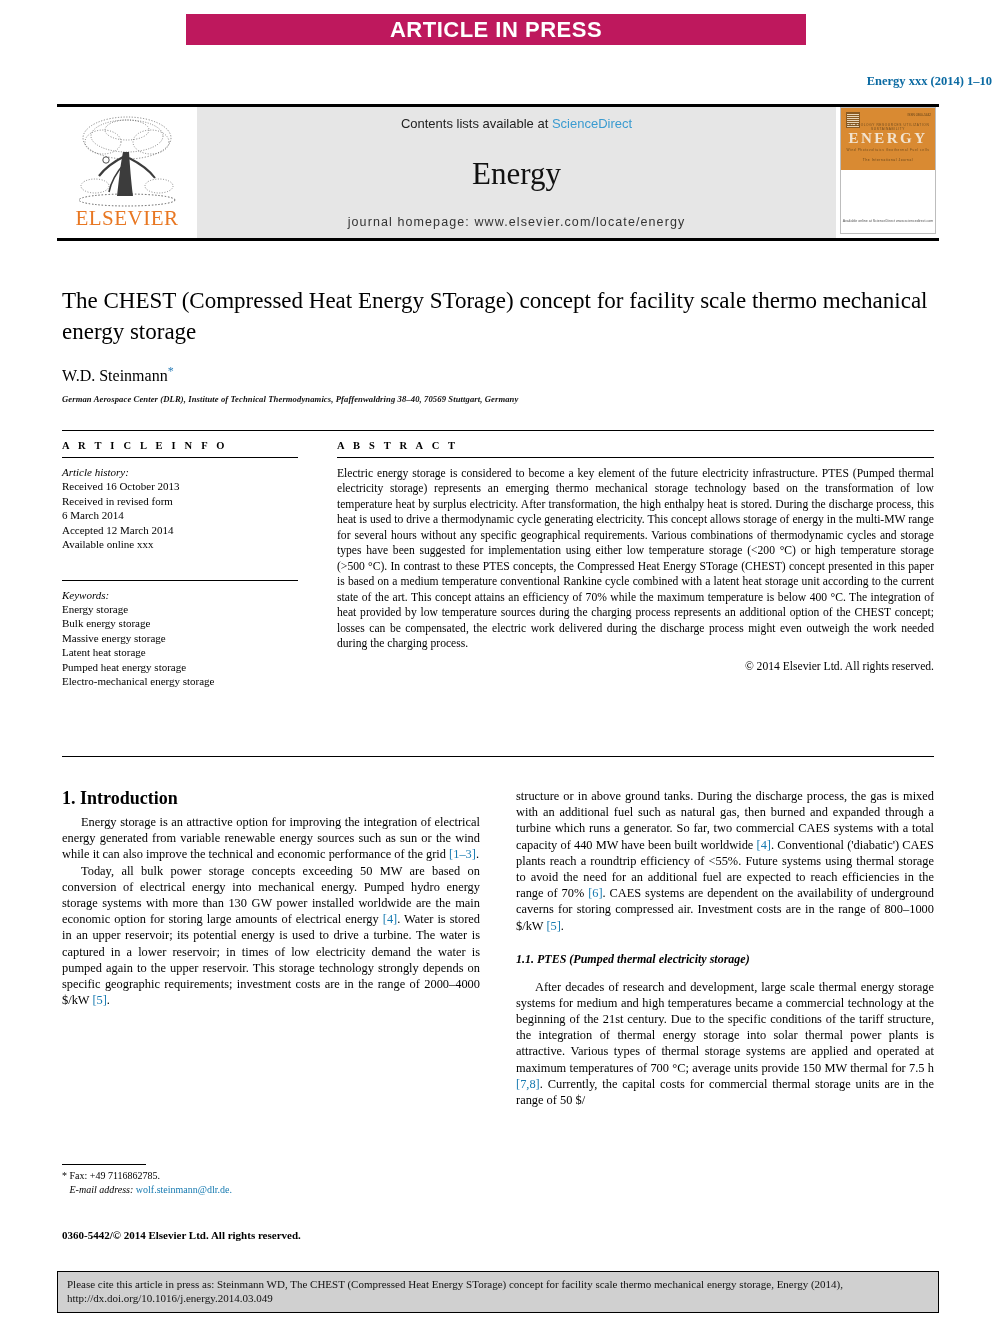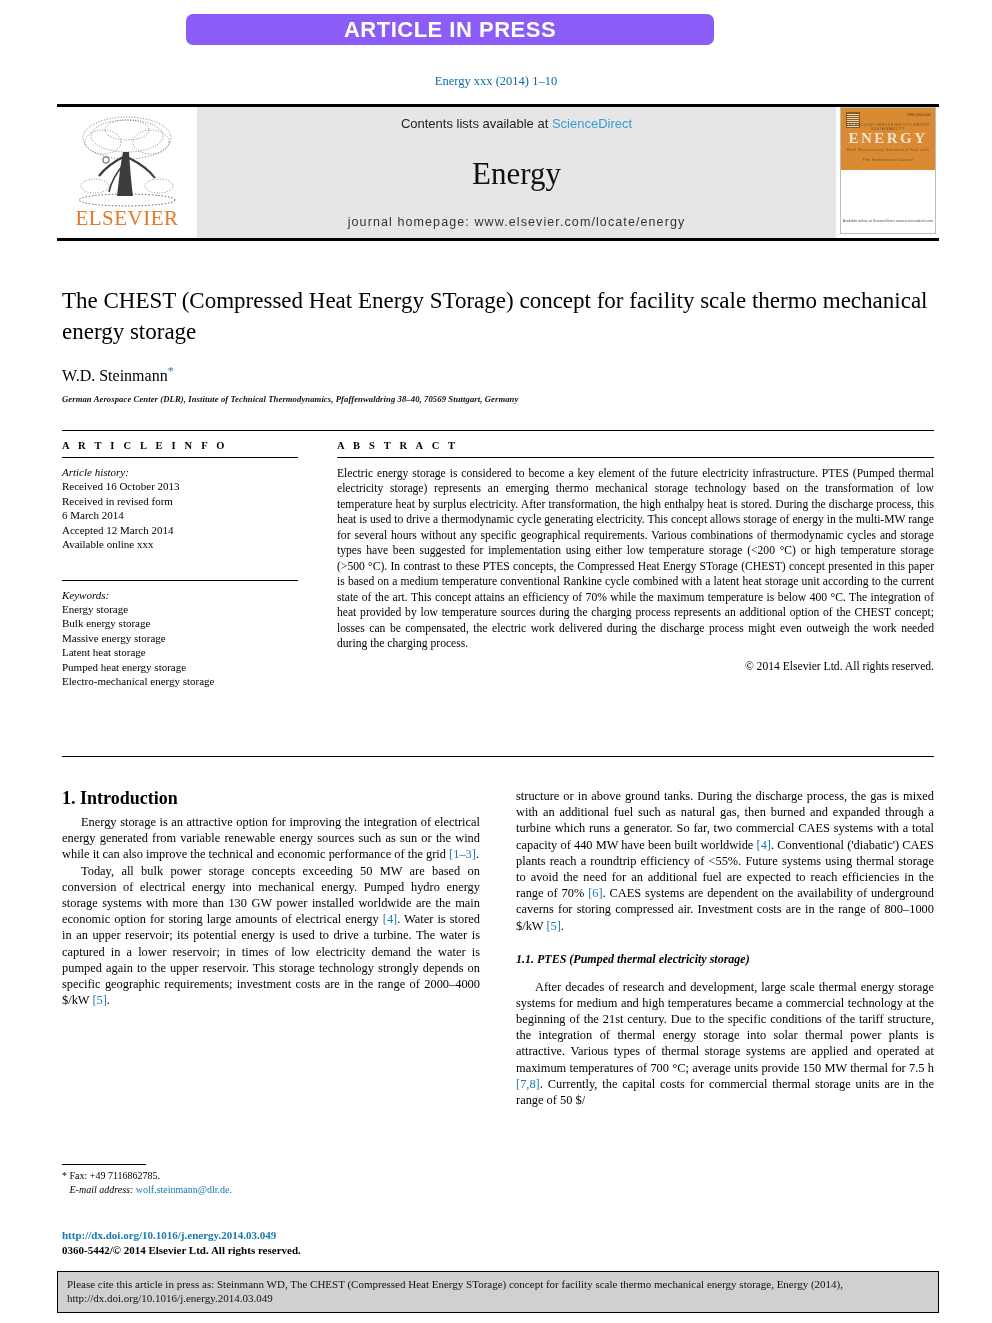--- a/index.html
+++ b/index.html
@@ -14,46 +14,45 @@
     font-family: "Liberation Serif", serif;
     color: #000000;
     overflow: hidden;
   }
 
   
   .press-band {
     position: absolute;
     left: 186px;
     top: 14px;
-    width: 528px;
+    width: 620px;
     height: 31px;
-    background: #8b5cf6;
+    background: #be185d;
     display: flex;
     align-items: center;
     justify-content: center;
-    border-radius: 7px;
   }
   .press-band-text {
     font-family: "Liberation Sans", sans-serif;
     font-weight: bold;
     font-size: 22px;
     letter-spacing: 0.5px;
     color: #ffffff;
   }
 
   
   .running-cite {
     position: absolute;
     left: 0;
     top: 74px;
     width: 992px;
-    text-align: center;
+    text-align: right;
     font-family: "Liberation Serif", serif;
     font-size: 12.5px;
-    font-weight: normal;
+    font-weight: bold;
     color: #0b6aa2;
   }
 
   
   .masthead {
     position: absolute;
     left: 57px;
     top: 104px;
     width: 882px;
     border-top: 3px solid #000;
@@ -472,19 +471,18 @@
 <div class="footnote">
   <div class="footnote-rule"></div>
   <div class="fn-line">* Fax: +49 7116862785.</div>
   <div class="fn-line">
     &nbsp;&nbsp;&nbsp;<span class="fn-em">E-mail address:</span>
     <a class="fn-mail" href="#" style="text-decoration:none;">wolf.steinmann@dlr.de.</a>
   </div>
 </div>
 
 <div class="doi-block">
-  <div class="doi-link">http://dx.doi.org/10.1016/j.energy.2014.03.049</div>
   <div class="issn-line">0360-5442/© 2014 Elsevier Ltd. All rights reserved.</div>
 </div>
 
 <div class="cite-box">
   <div class="cite-text">Please cite this article in press as: Steinmann WD, The CHEST (Compressed Heat Energy STorage) concept for facility scale thermo mechanical energy storage, Energy (2014), http://dx.doi.org/10.1016/j.energy.2014.03.049</div>
 </div>
 
 </body></html>

